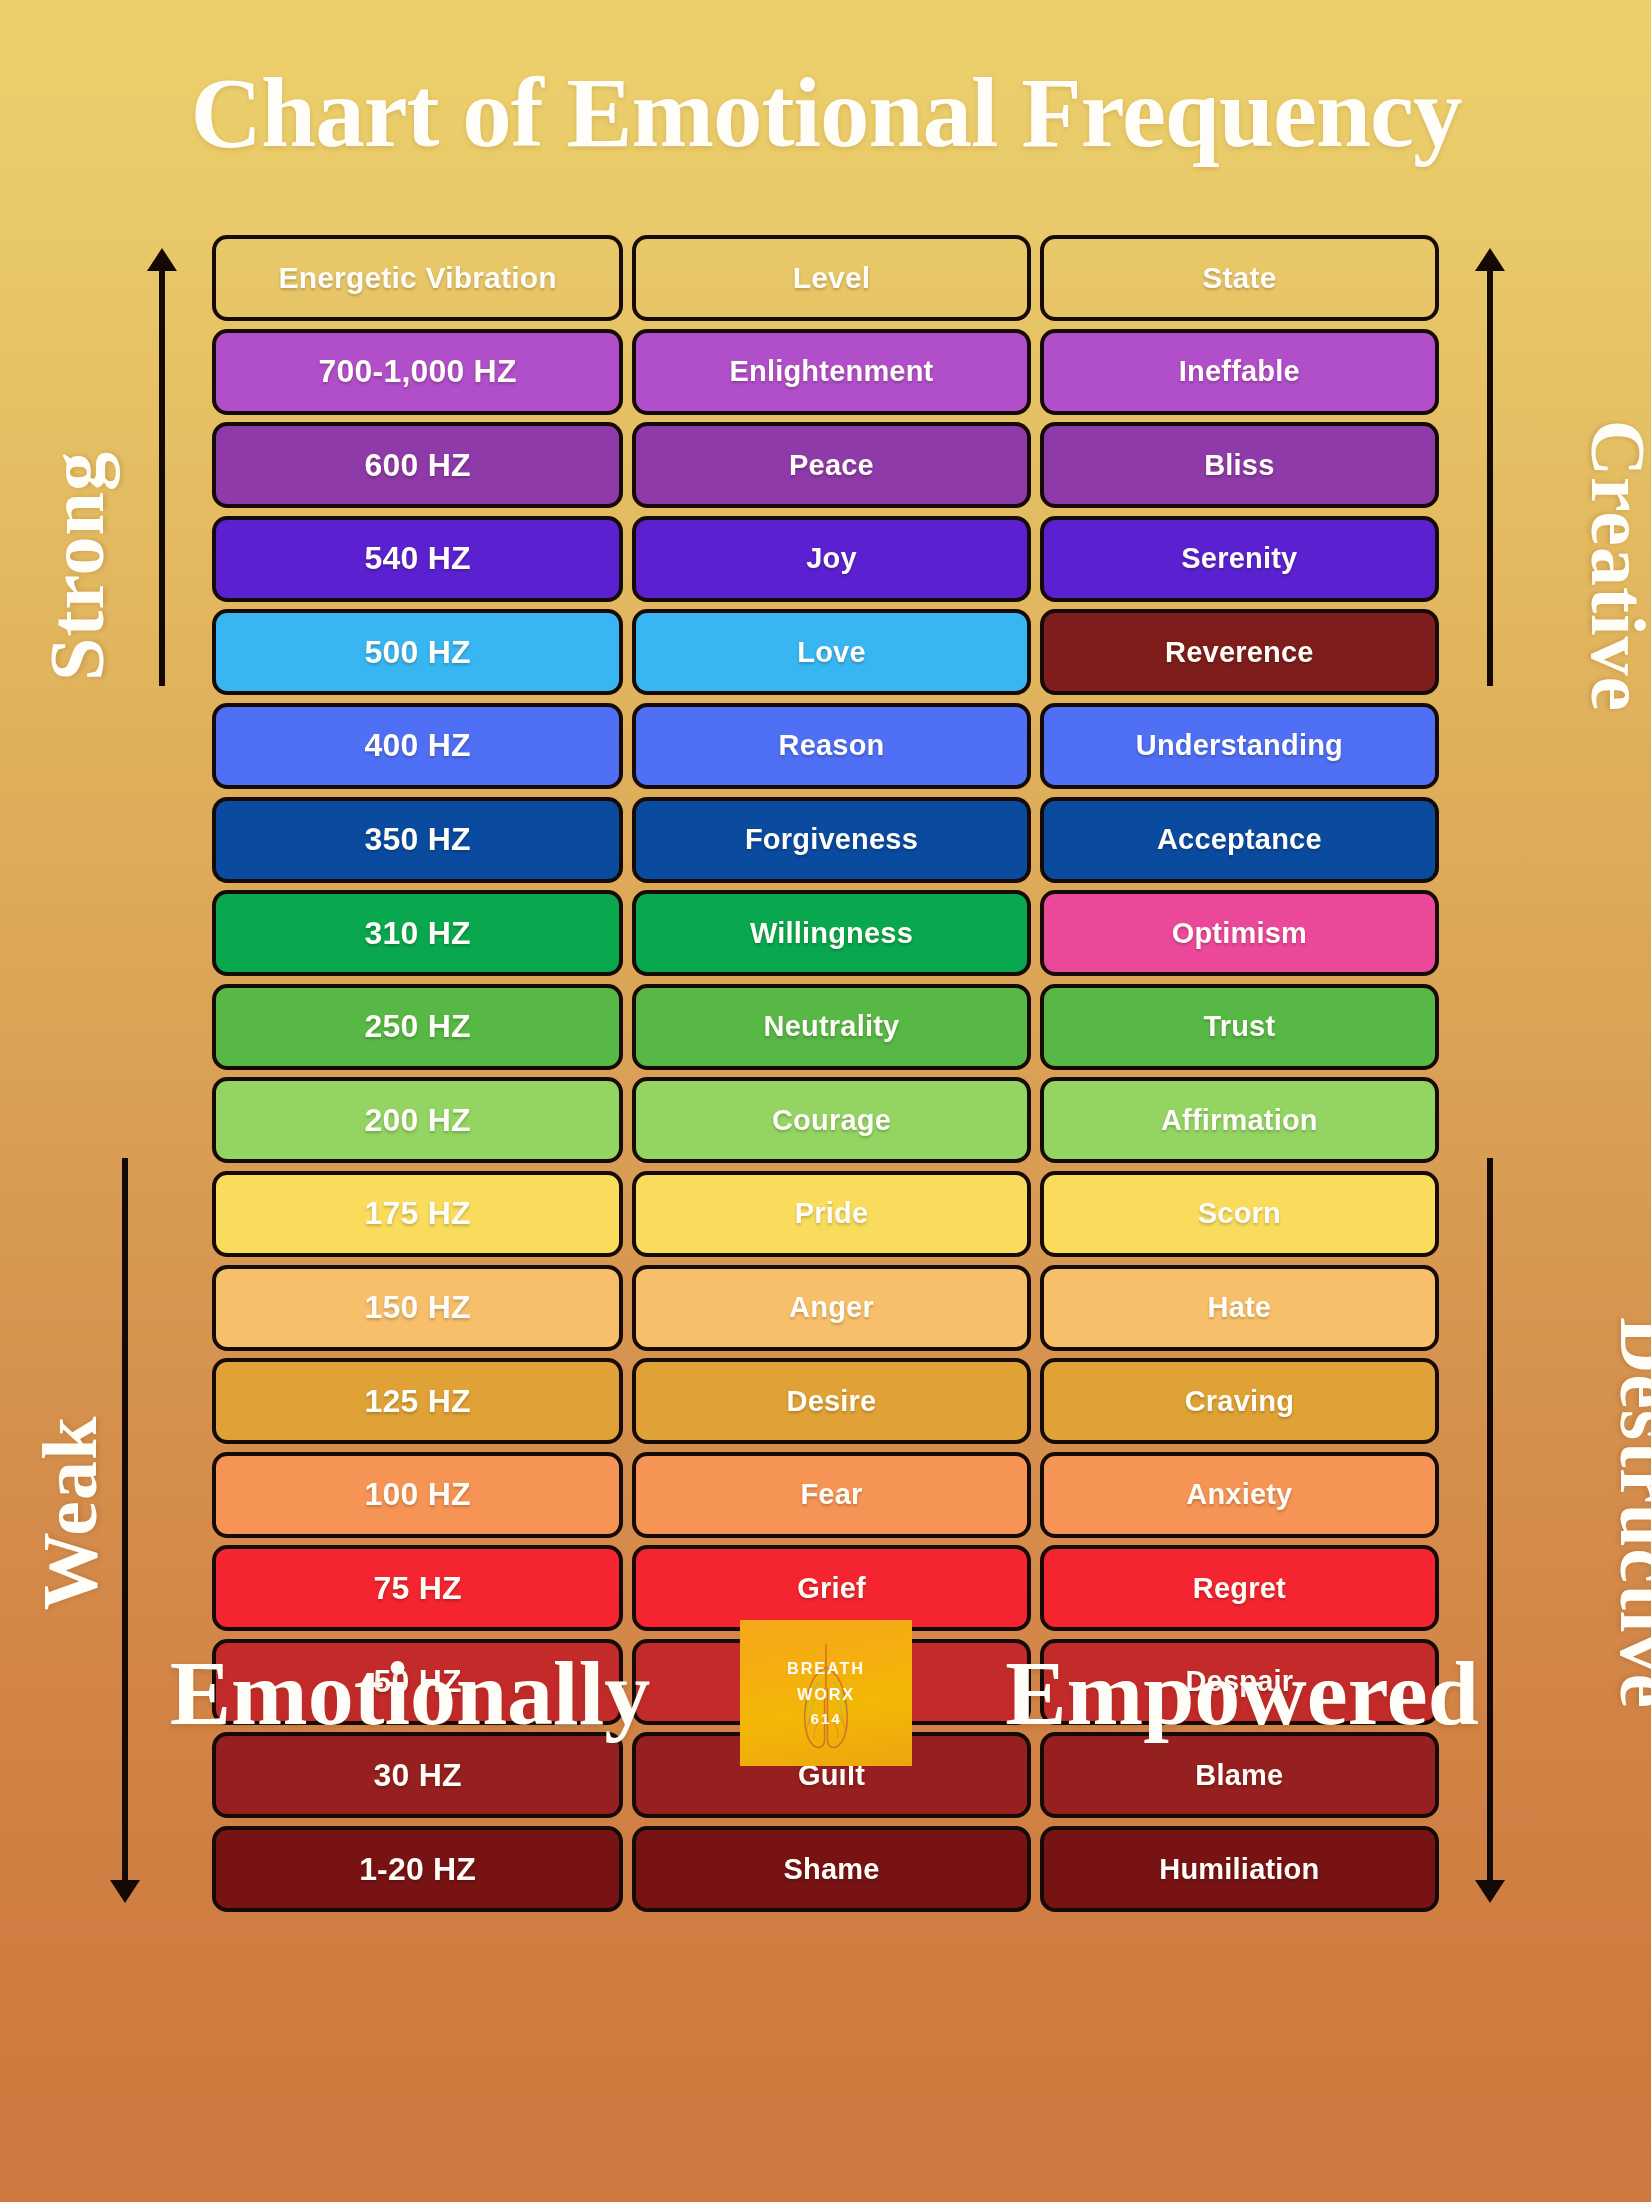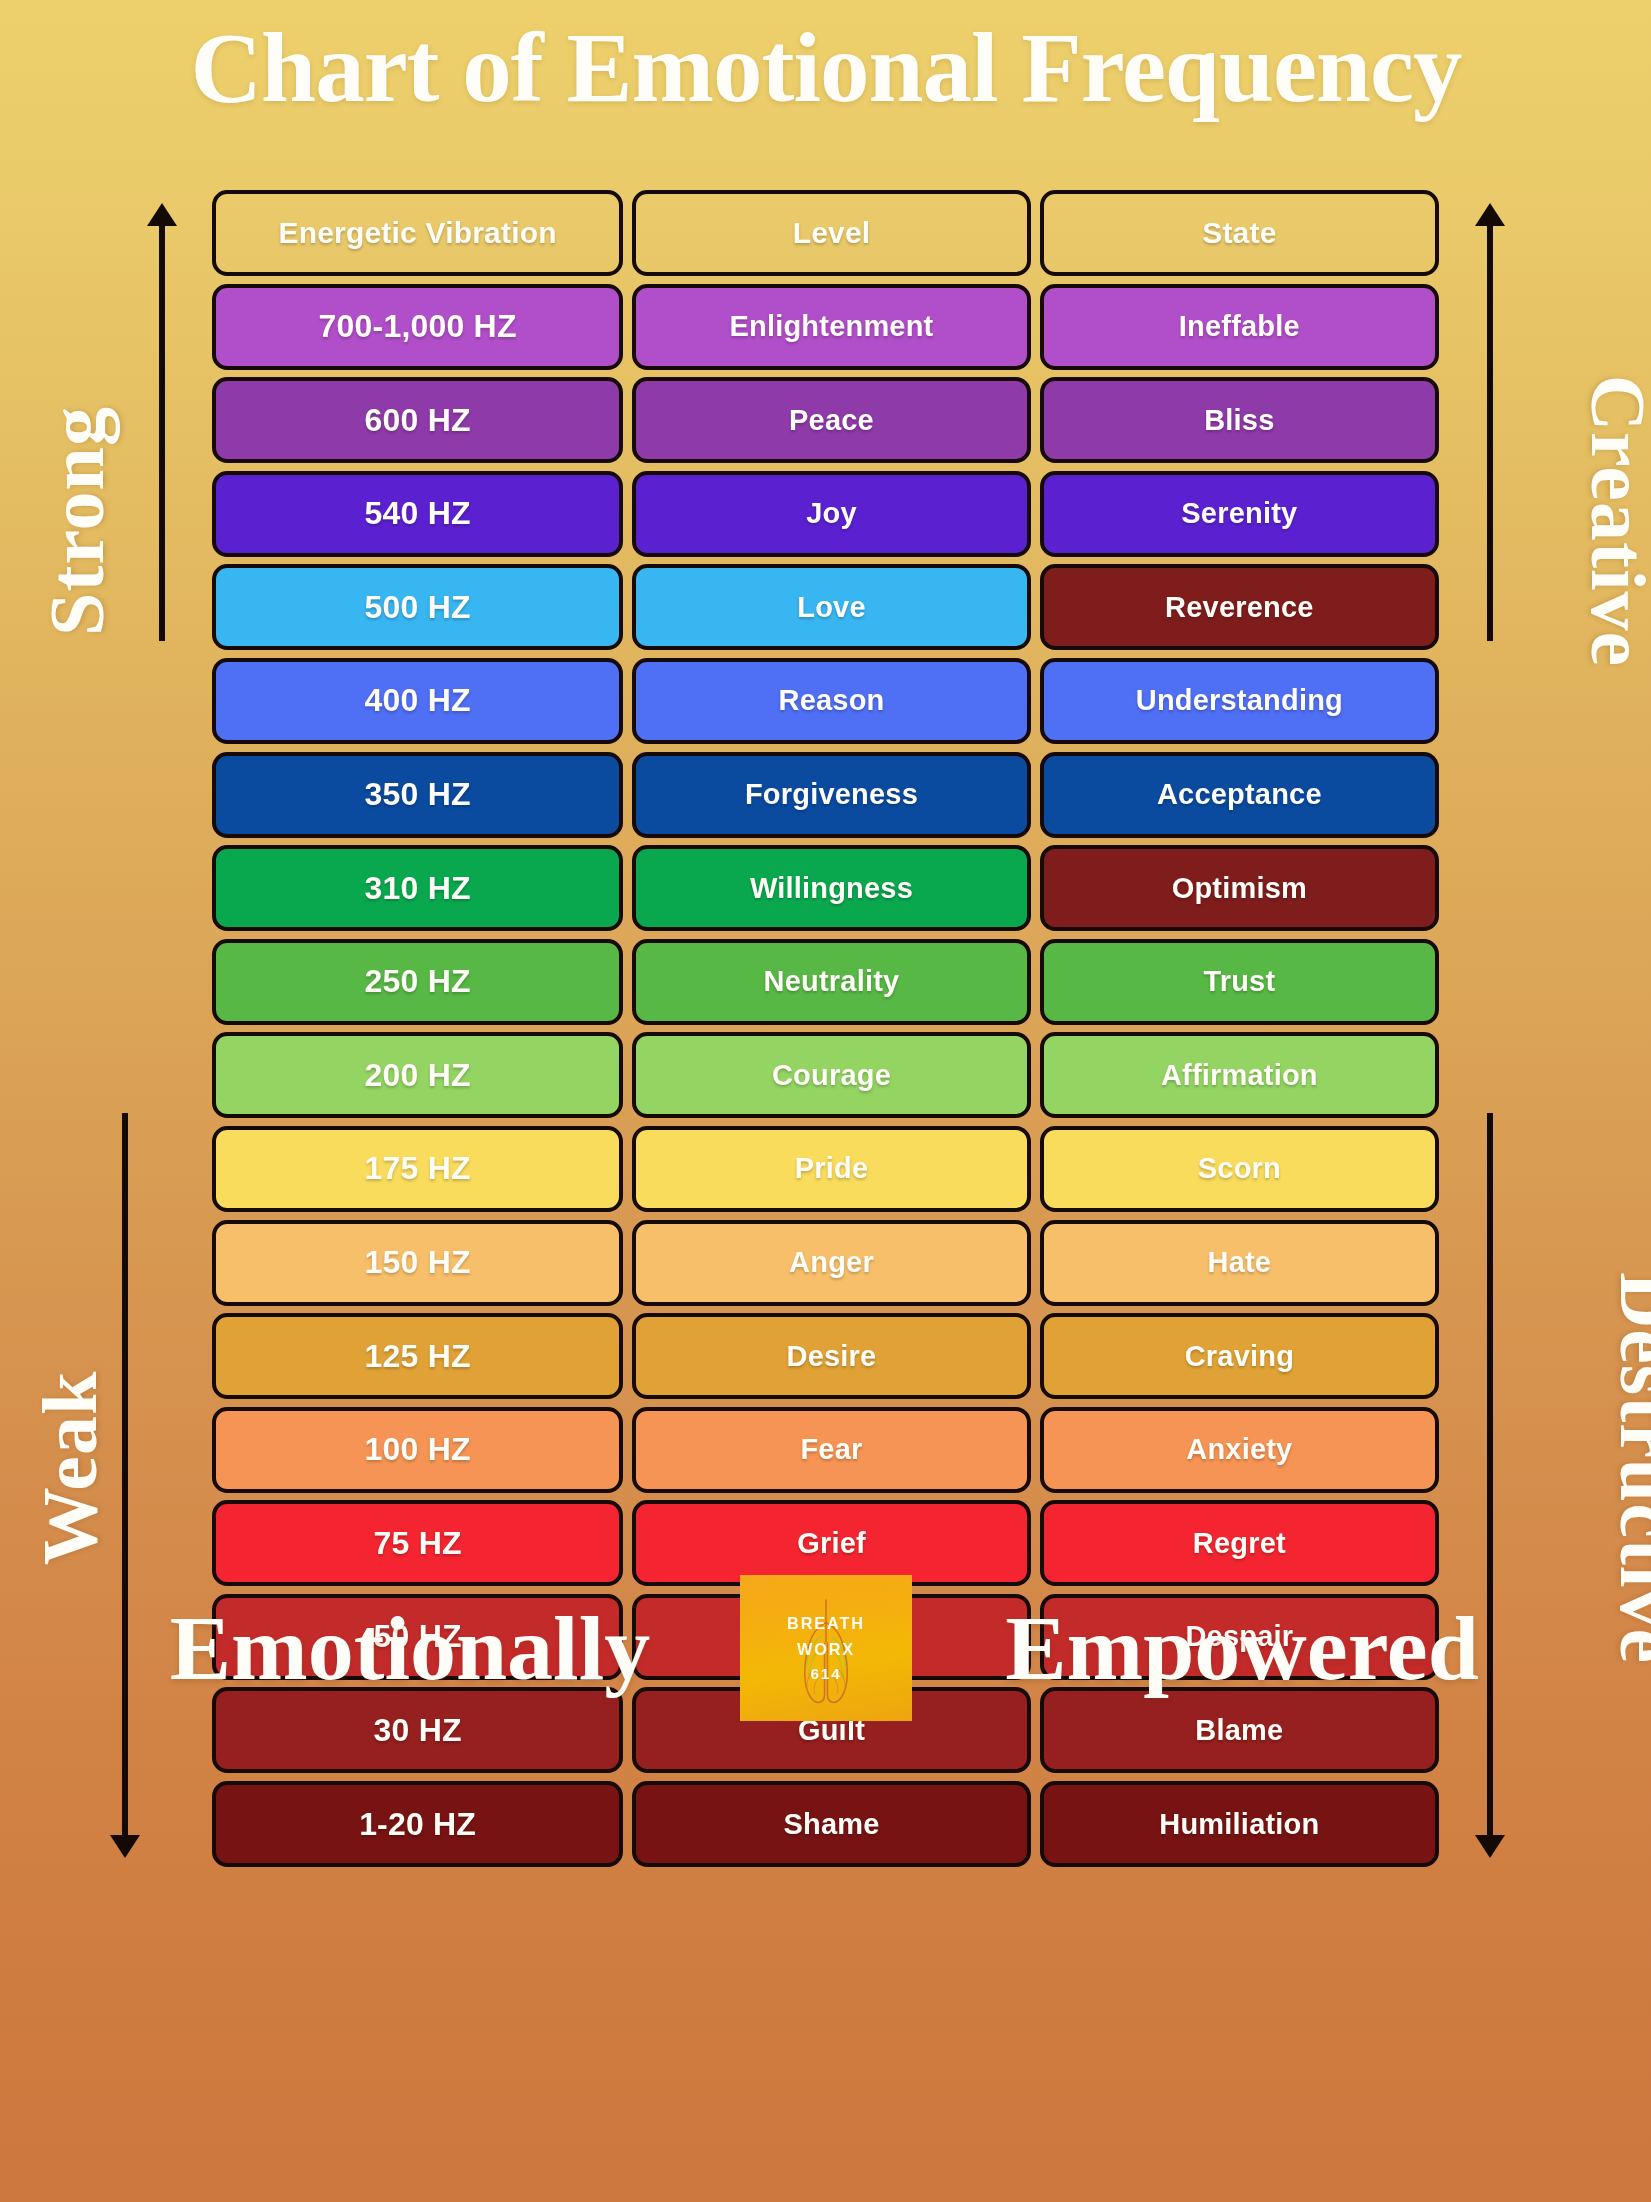--- a/index.html
+++ b/index.html
@@ -19,20 +19,21 @@
     text-align:center;
     font-family:"Liberation Serif", serif;
     font-weight:bold;
     font-size:99px;
     line-height:1.02;
     color:#fffdf7;
     letter-spacing:-1px;
     padding-top:18px;
     text-shadow:0 1.9px 4.8px rgba(120,80,20,.18);
     white-space:nowrap;
+    margin-top:45px;
   }
 
   
   .stage {
     position:relative;
     width:1652px;
     height:1711px;
   }
 
   
@@ -243,21 +244,21 @@
         <div class="cell c-state" style="background: rgb(79, 111, 245);">Understanding</div>
       </div>
       <div class="row">
         <div class="cell c-hz" style="background: rgb(10, 75, 160);">350 HZ</div>
         <div class="cell c-state" style="background: rgb(10, 75, 160);">Forgiveness</div>
         <div class="cell c-level" style="background: rgb(10, 75, 160);">Acceptance</div>
       </div>
       <div class="row">
         <div class="cell c-hz" style="background: rgb(9, 168, 78);">310 HZ</div>
         <div class="cell c-level" style="background: rgb(9, 168, 78);">Willingness</div>
-        <div class="cell c-state" style="background: #7f1d1d;">Optimism</div>
+        <div class="cell c-state" style="background: #ec4899;">Optimism</div>
       </div>
       <div class="row">
         <div class="cell c-hz" style="background: rgb(88, 184, 70);">250 HZ</div>
         <div class="cell c-level" style="background: rgb(88, 184, 70);">Neutrality</div>
         <div class="cell c-state" style="background: rgb(88, 184, 70);">Trust</div>
       </div>
       <div class="row">
         <div class="cell c-hz" style="background: rgb(147, 212, 99);">200 HZ</div>
         <div class="cell c-level" style="background: rgb(147, 212, 99);">Courage</div>
         <div class="cell c-state" style="background: rgb(147, 212, 99);">Affirmation</div>

